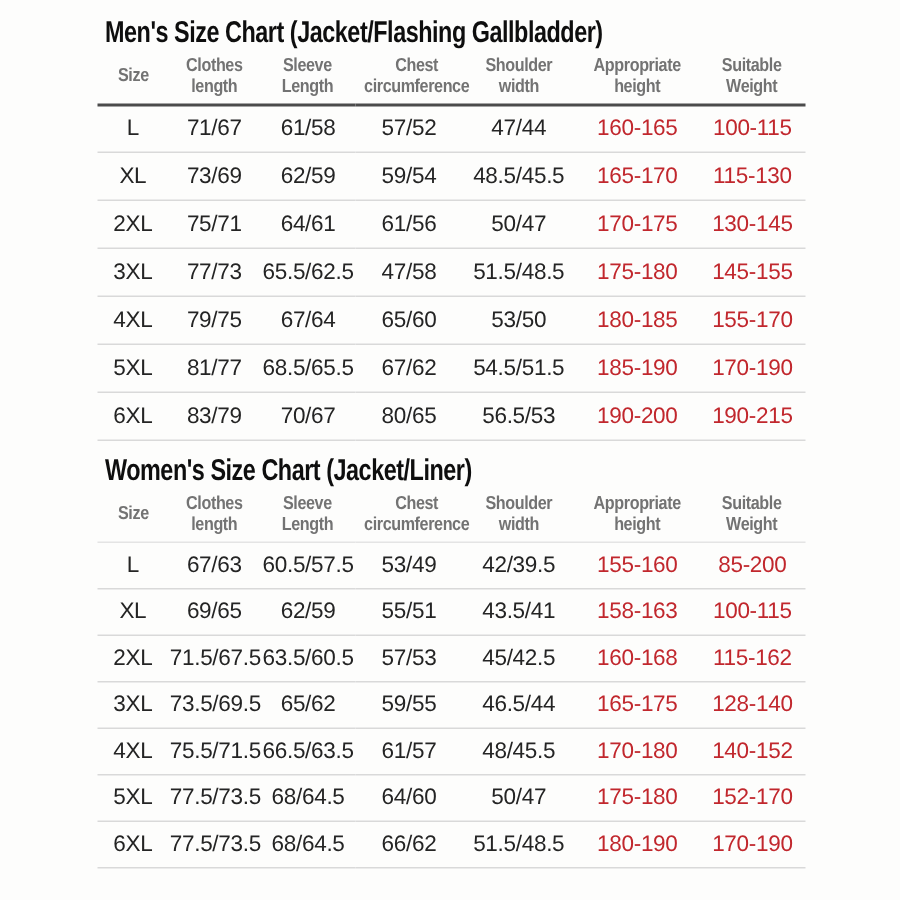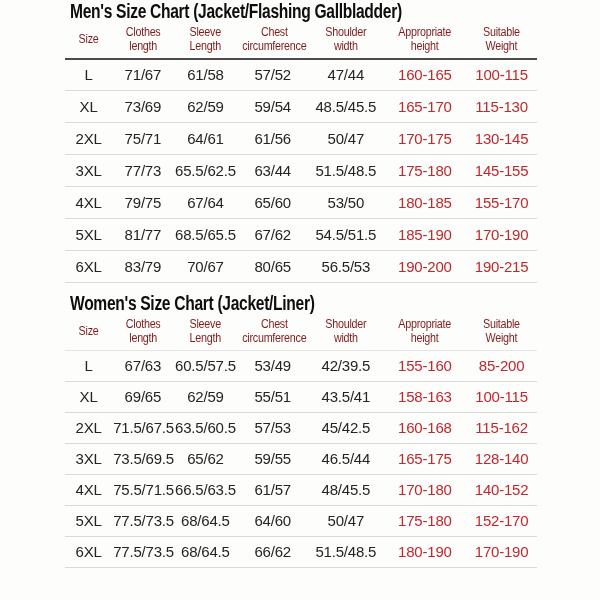--- a/index.html
+++ b/index.html
@@ -8,20 +8,21 @@
   }
   body {
     width: 600px;
     height: 600px;
     background: #fdfdfc;
     font-family: "Liberation Sans", sans-serif;
     color: #222;
     overflow: hidden;
   }
   .page {
+    padding-top: 11px;
     width: 564px;
     height: 589px;
   }
   .chart-title {
     margin: 0 0 3px 70px;
     font-size: 20px;
     line-height: 22px;
     font-weight: bold;
     color: #0e0e0e;
     letter-spacing: -0.4px;
@@ -30,22 +31,22 @@
     transform-origin: 0 50%;
   }
   table.size-table {
     margin-left: 65px;
     width: 472px;
     border-collapse: collapse;
     table-layout: fixed;
   }
   thead th {
     font-size: 12.5px;
-    font-weight: normal;
-    color: #7f1d1d;
+    font-weight: bold;
+    color: #737373;
     text-align: center;
     vertical-align: middle;
     padding: 1px 0 4px 0;
     line-height: 1.1;
   }
   thead th .hdr {
     display: inline-block;
     transform: scaleX(0.86);
     transform-origin: center;
     white-space: pre-line;
@@ -126,21 +127,21 @@
             <td>64/61</td>
             <td>61/56</td>
             <td>50/47</td>
             <td class="red">170-175</td>
             <td class="red">130-145</td>
           </tr>
           <tr>
             <td>3XL</td>
             <td>77/73</td>
             <td>65.5/62.5</td>
-            <td>63/44</td>
+            <td>47/58</td>
             <td>51.5/48.5</td>
             <td class="red">175-180</td>
             <td class="red">145-155</td>
           </tr>
           <tr>
             <td>4XL</td>
             <td>79/75</td>
             <td>67/64</td>
             <td>65/60</td>
             <td>53/50</td>

